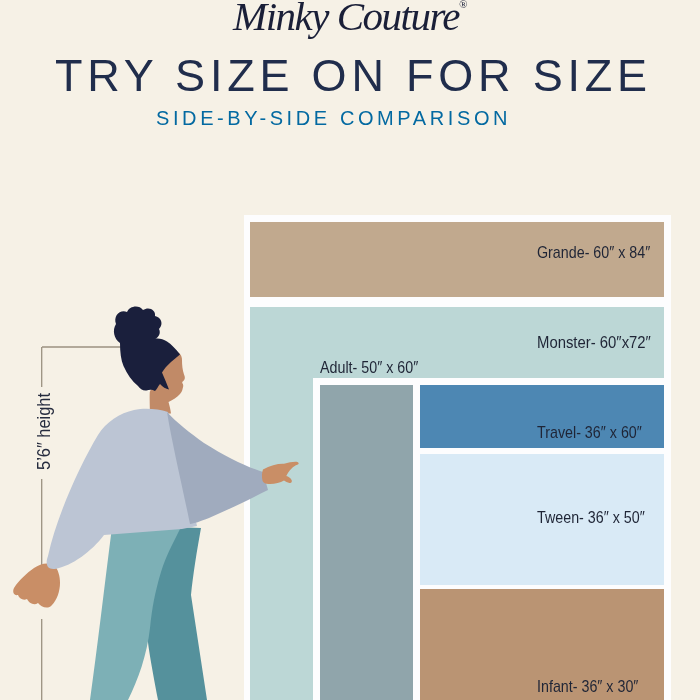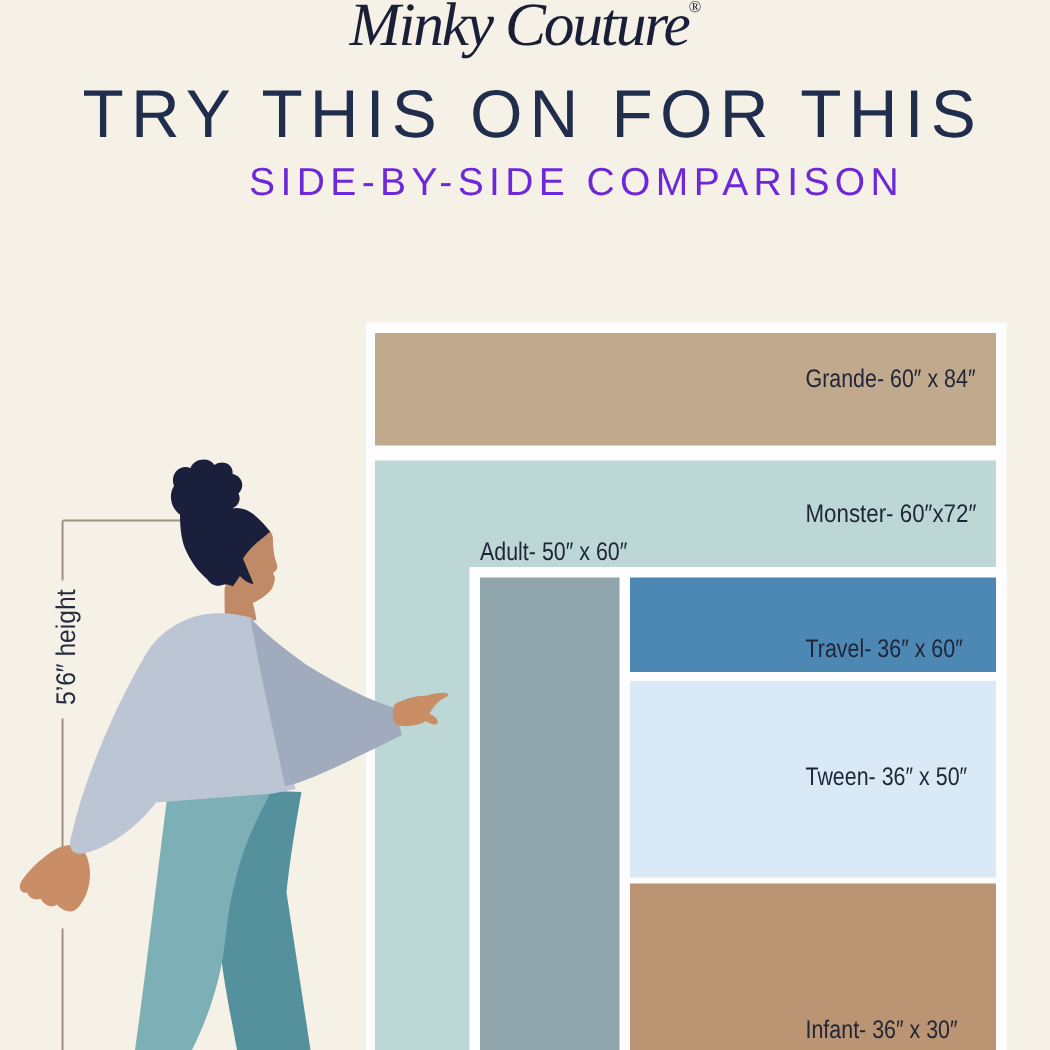--- a/index.html
+++ b/index.html
@@ -5,23 +5,23 @@
   html,body{margin:0;padding:0;}
   body{width:700px;height:700px;background:#f6f1e6;font-family:"Liberation Sans",sans-serif;position:relative;overflow:hidden;}
   .abs{position:absolute;}
   .lbl{position:absolute;font-size:17px;color:#1f2536;white-space:nowrap;transform:scaleX(0.84);transform-origin:0 0;}
 </style>
 </head>
 <body>
 
 <div class="abs" id="logo" style="left:233px;top:-8.5px;width:270px;height:55px;font-family:'Liberation Serif',serif;font-style:italic;font-size:41px;color:#1a1f38;letter-spacing:-1.5px;">Minky Couture<span style="font-size:11px;vertical-align:22px;letter-spacing:0;">®</span></div>
 
-<div class="abs" id="title" style="left:55px;top:53px;font-size:45px;line-height:1;color:#202d4c;letter-spacing:4.8px;white-space:nowrap;">TRY THIS ON FOR THIS</div>
+<div class="abs" id="title" style="left:55px;top:53px;font-size:45px;line-height:1;color:#202d4c;letter-spacing:4.8px;white-space:nowrap;">TRY SIZE ON FOR SIZE</div>
 
-<div class="abs" id="subtitle" style="left:166px;top:107.5px;font-size:26px;line-height:1;color:#6d28d9;letter-spacing:3.6px;white-space:nowrap;">SIDE-BY-SIDE COMPARISON</div>
+<div class="abs" id="subtitle" style="left:156px;top:107.5px;font-size:20px;line-height:1;color:#0369a1;letter-spacing:3.6px;white-space:nowrap;">SIDE-BY-SIDE COMPARISON</div>
 
 <div class="abs" style="left:244px;top:215px;width:427px;height:485px;background:#fdfdfe;"></div>
 
 <div class="abs" style="left:250px;top:222px;width:414px;height:75px;background:#c1a98e;"></div>
 
 <div class="abs" style="left:250px;top:307px;width:414px;height:393px;background:#bcd7d6;"></div>
 
 <div class="abs" style="left:313px;top:378px;width:358px;height:322px;background:#fdfdfe;"></div>
 
 <div class="abs" style="left:320px;top:385px;width:93px;height:315px;background:#90a5ab;"></div>

